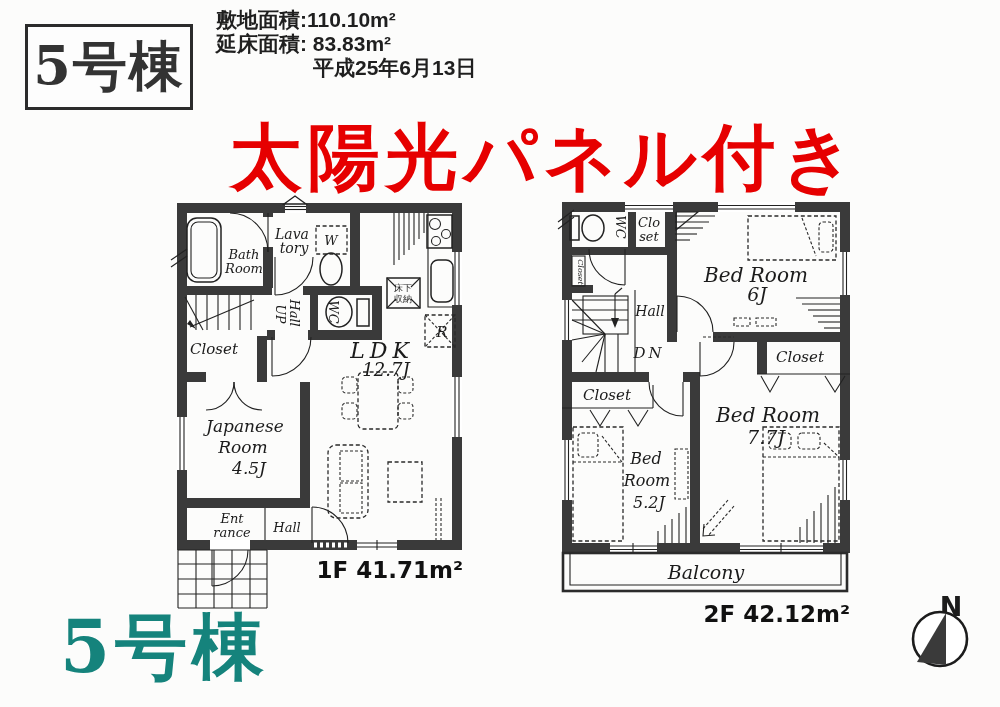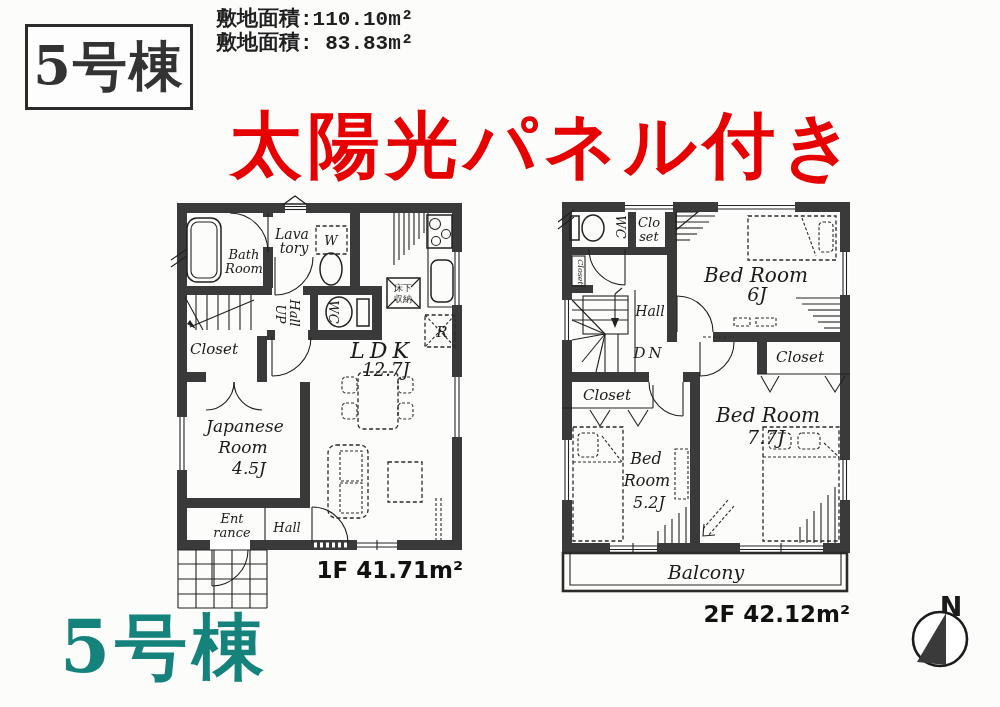--- a/index.html
+++ b/index.html
@@ -1,24 +1,24 @@
 <!DOCTYPE html>
 <html><head>
 <meta charset="utf-8">
 <style>
   html,body{margin:0;padding:0;}
   #stage{position:relative;width:1000px;height:707px;background:#fcfcfb;overflow:hidden;
          font-family:"DejaVu Sans",sans-serif;}
   .unit-box{position:absolute;left:25px;top:24px;width:162px;height:80px;border:3px solid #2b2b2b;
             background:#fdfdfd;display:flex;align-items:center;justify-content:center;}
   .unit-box span{font-family:"DejaVu Serif",serif;font-weight:bold;font-size:54px;color:#333;letter-spacing:2px;}
-  .info-block{position:absolute;left:216px;top:8px;font-family:Liberation Mono, monospace;font-weight:bold;
+  .info-block{position:absolute;left:216px;top:8px;font-family:Liberation Sans, sans-serif;font-weight:bold;
               color:#1f1f1f;font-size:21px;line-height:24px;white-space:nowrap;}
   .info-line4{padding-left:97px;}
-  .banner{position:absolute;left:230px;top:98px;font-weight:bold;font-size:72px;letter-spacing:6px;
+  .banner{position:absolute;left:230px;top:110px;font-weight:bold;font-size:72px;letter-spacing:6px;
           color:#e60000;white-space:nowrap;font-family:"DejaVu Sans",sans-serif;}
   .footer-label{position:absolute;left:60px;top:600px;font-family:"DejaVu Serif",serif;font-weight:bold;
                 font-size:72px;letter-spacing:5px;color:#15837c;white-space:nowrap;}
   svg{position:absolute;overflow:visible;}
   .wl{fill:#3a3a3a;}
   .wh{fill:#ffffff;}
   .tn{stroke:#222;stroke-width:1.5;fill:none;}
   .tn2{stroke:#222;stroke-width:1.1;fill:none;}
   .ds{stroke:#2a2a2a;stroke-width:1.3;fill:none;stroke-dasharray:4 2.6;}
   .ds2{stroke:#2a2a2a;stroke-width:1.1;fill:none;stroke-dasharray:3 2;}
@@ -30,21 +30,22 @@
 <body>
 
 <div id="stage">
 
   <div class="unit-box">
     <span>5号棟</span>
   </div>
 
   <div class="info-block">
     <div>敷地面積:110.10m²</div>
-    <div>敷地面積: 83.83m²</div>
+    <div>延床面積: 83.83m²</div>
+    <div class="info-line4">平成25年6月13日</div>
   </div>
 
   <div class="banner">太陽光パネル付き</div>
 
   <svg style="left:170px;top:196px" width="300" height="445" viewBox="0 0 300 445">
     <g>
       <rect class="wl" x="7" y="7" width="285" height="10"></rect>
       <rect class="wl" x="7" y="344" width="285" height="10"></rect>
       <rect class="wl" x="7" y="7" width="10" height="347"></rect>
       <rect class="wl" x="282" y="7" width="10" height="347"></rect>

